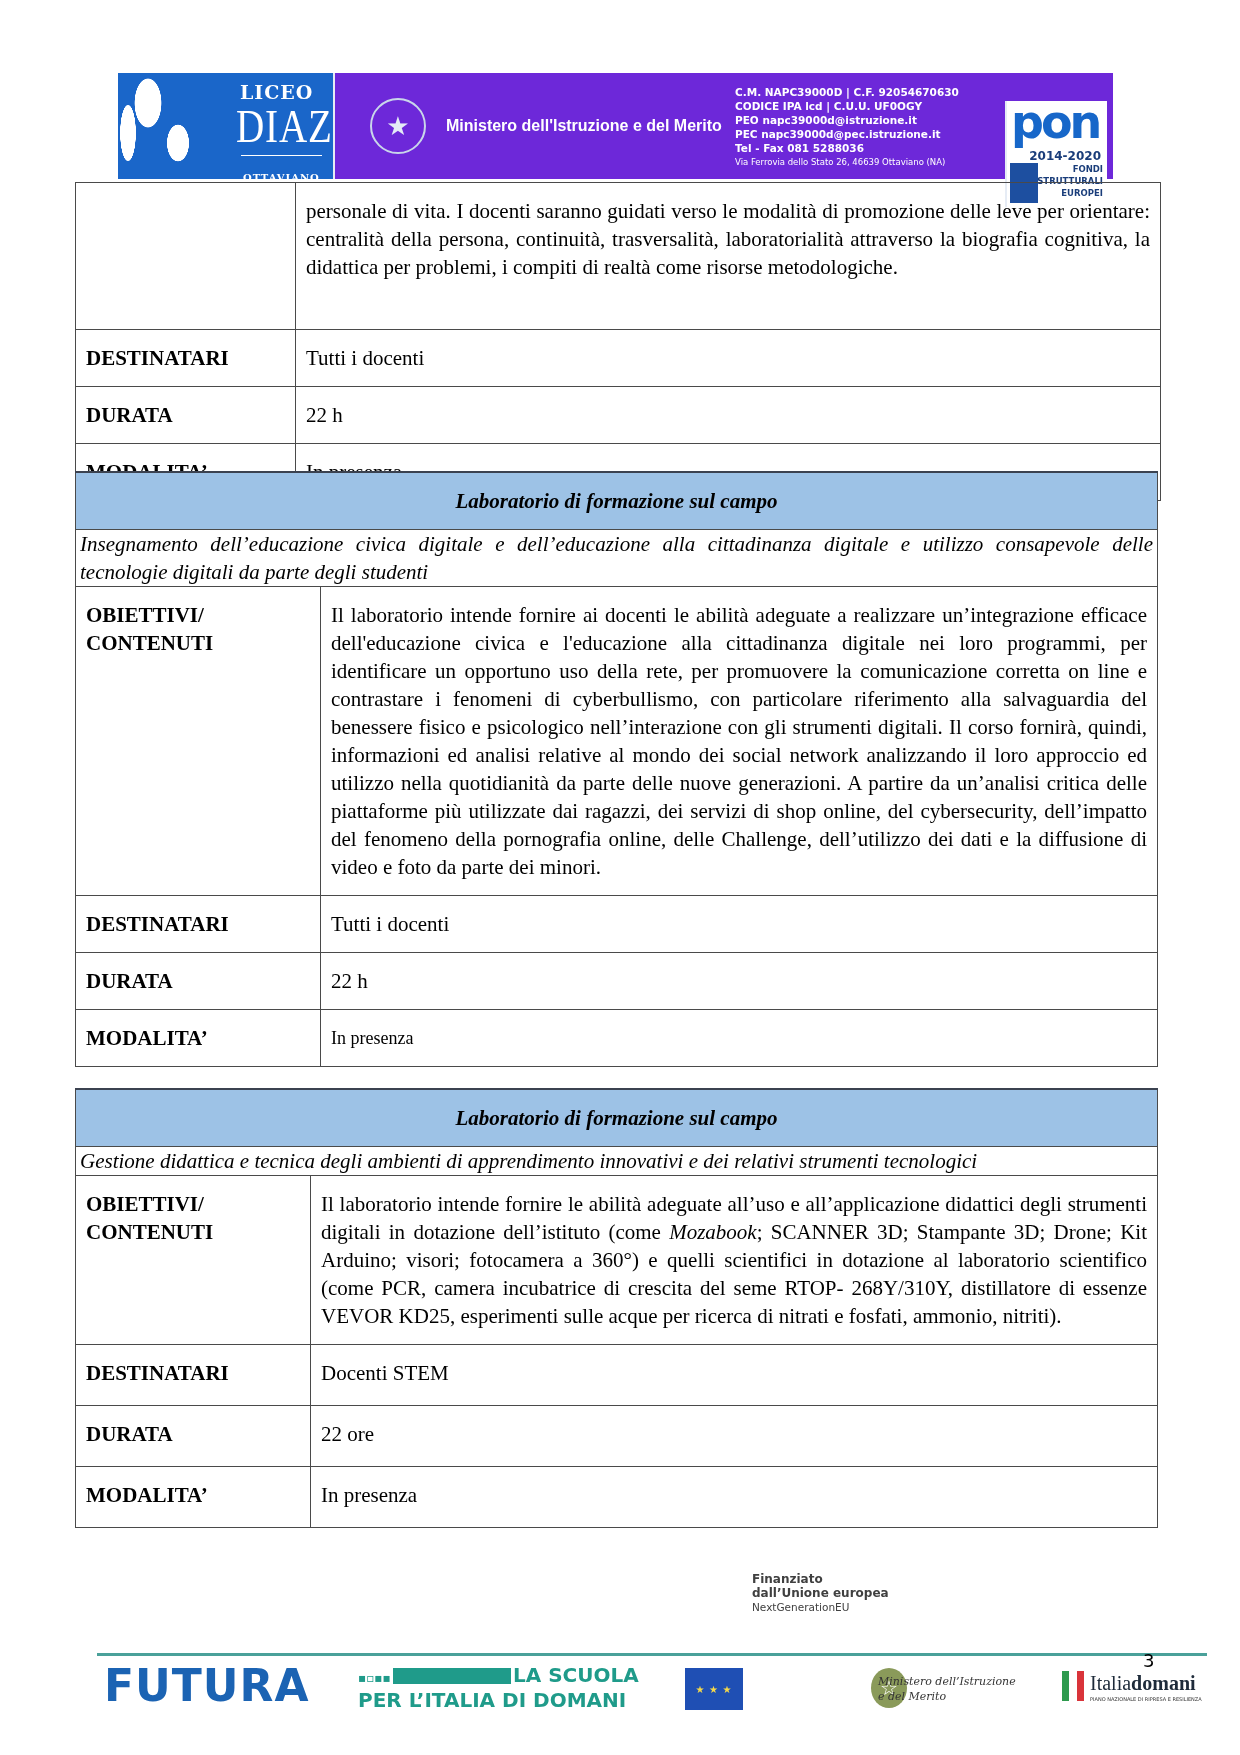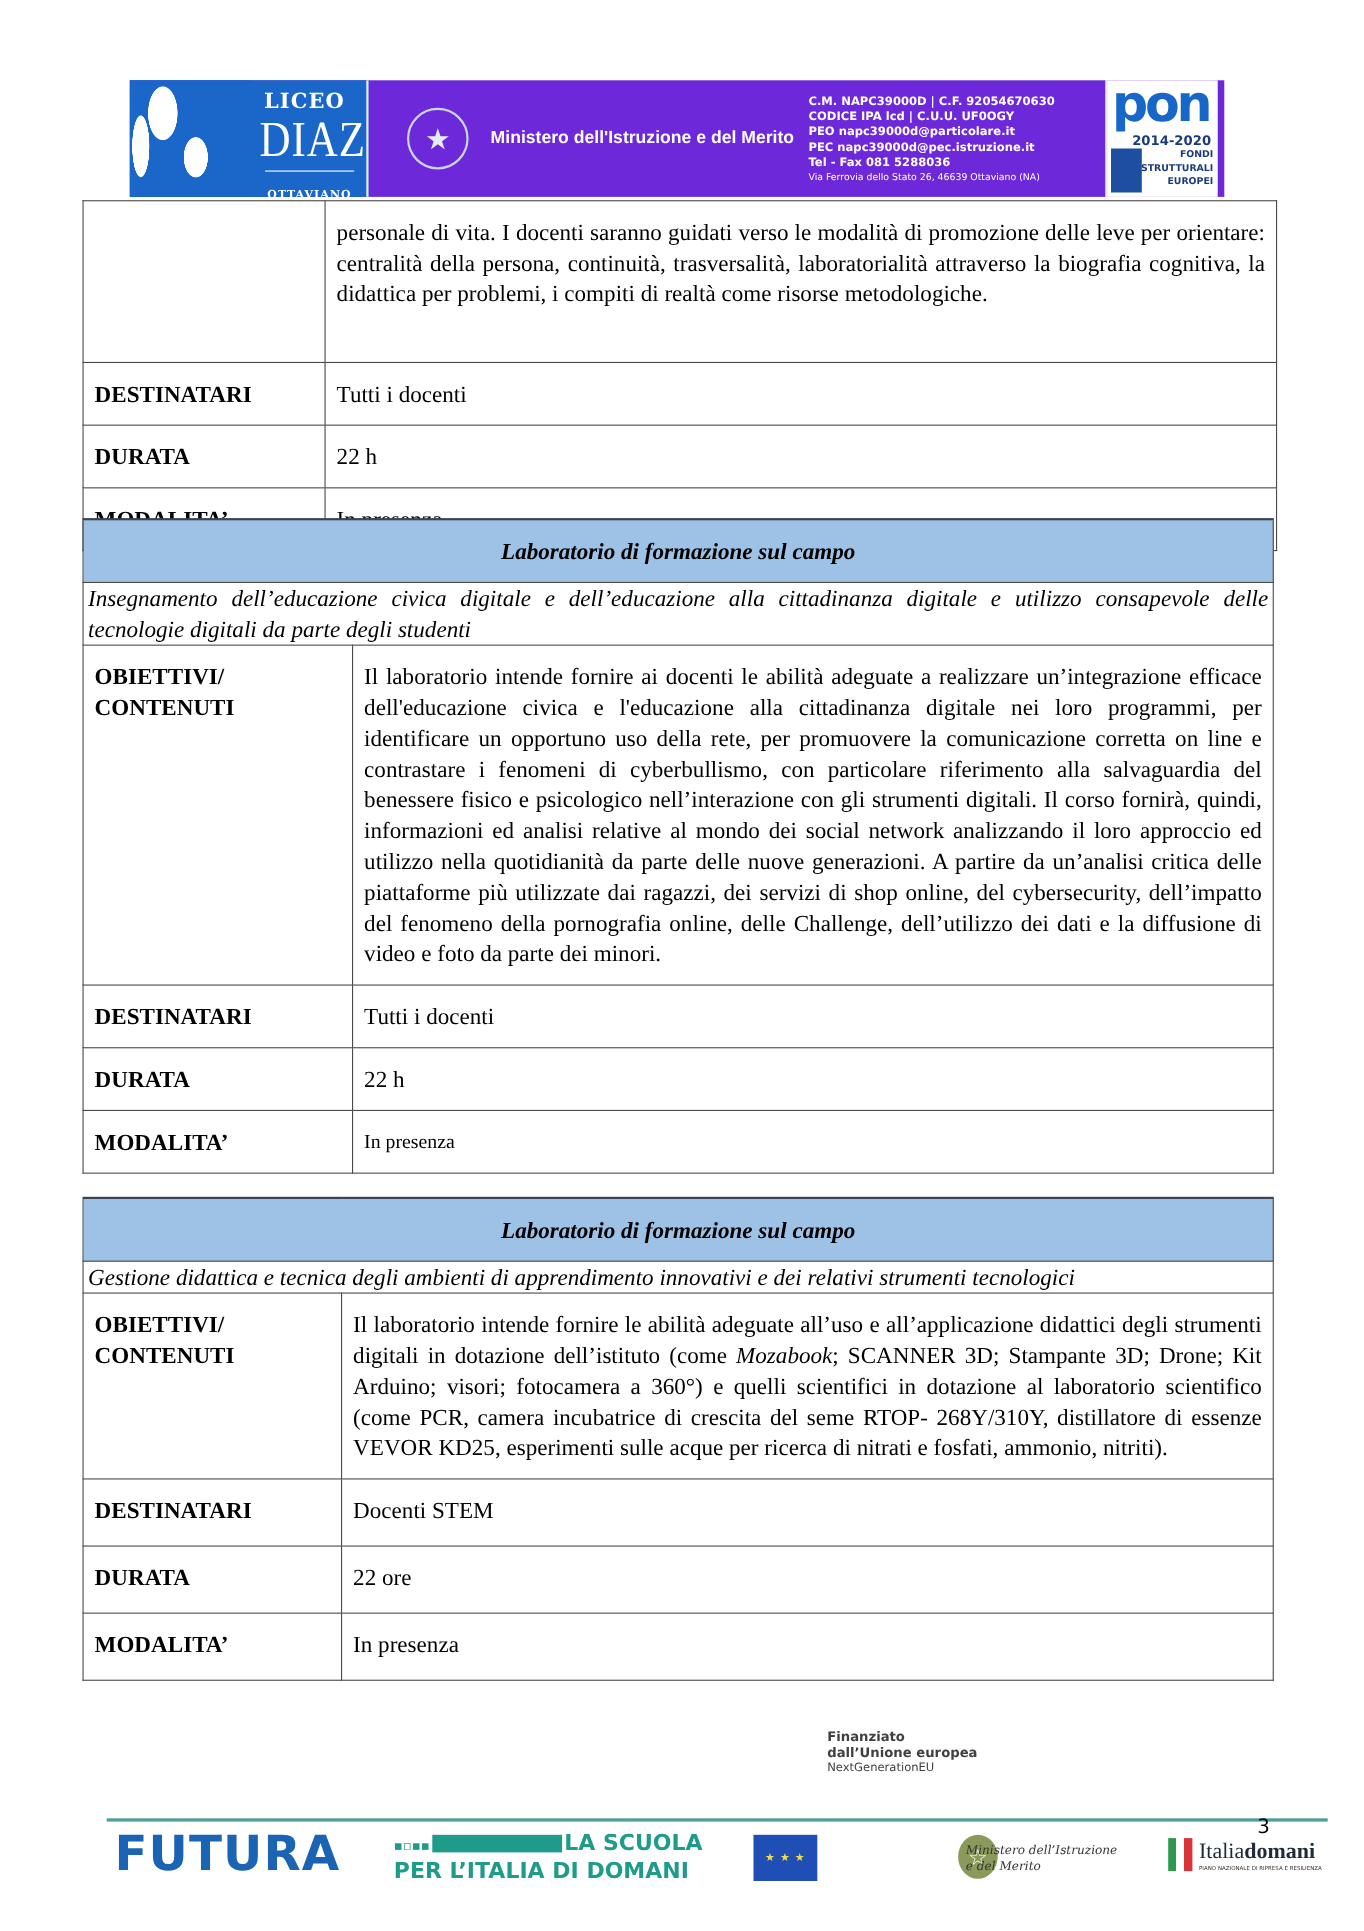--- a/index.html
+++ b/index.html
@@ -14,21 +14,21 @@
         radial-gradient(ellipse 14px 50px at 10px 60px, #ffffff 55%, transparent 57%),
         #1a66c9; }
     .banner .school .liceo { position: absolute; left: 122px; top: 8px; color: #fff; font-family: "DejaVu Serif", serif; font-weight: bold; font-size: 19px; letter-spacing: 1px; }
     .banner .school .diaz { position: absolute; left: 118px; top: 27px; color: #fff; font-family: "Liberation Serif", serif; font-size: 46px; letter-spacing: 1px; transform: scaleX(0.85); transform-origin: left; }
     .banner .school .ottaviano { position: absolute; left: 123px; top: 82px; color: #fff; font-family: "DejaVu Serif", serif; font-size: 10px; font-weight: bold; letter-spacing: 1px; border-top: 1px solid #fff; border-bottom: 1px solid #fff; padding: 16px 2px; }
     .banner .ministry { flex: 1; display: flex; align-items: center; position: relative; }
     .banner .emblem { width: 52px; height: 52px; margin-left: 35px; border-radius: 50%; border: 2px solid #c9d6ea; position: relative; display: flex; align-items: center; justify-content: center; color: #e4ebf6; font-size: 26px; }
     .banner .ministry-name { color: #fff; font-family: "Liberation Sans", sans-serif; font-weight: bold; font-size: 16px; margin-left: 20px; }
     .banner .contacts { position: absolute; left: 400px; top: 12px; color: #fff; font-family: "DejaVu Sans", sans-serif; font-weight: bold; font-size: 10.5px; line-height: 14px; }
     .banner .contacts .addr { font-weight: normal; font-size: 8.5px; }
-    .banner .pon { width: 100px; height: 100%; background: #ffffff; position: relative; margin-right: 6px; border-left: 2px solid #e6ecf5; }
+    .banner .pon { width: 100px; height: 100%; background: #ffffff; position: relative; margin-right: 6px; border-left: 2px solid #e6ecf5; margin-top: 28px; }
     .banner .pon .pon-word { position: absolute; left: 4px; top: -6px; font-family: "DejaVu Sans", sans-serif; font-weight: bold; font-size: 46px; color: #1767c9; letter-spacing: -3px; }
     .banner .pon .pon-years { position: absolute; right: 6px; top: 48px; font-family: "DejaVu Sans", sans-serif; font-weight: bold; font-size: 12px; color: #1a3d7a; }
     .banner .pon .pon-flag { position: absolute; left: 3px; top: 62px; width: 28px; height: 40px; background: #1d4fa0; }
     .banner .pon .pon-fondi { position: absolute; right: 4px; top: 62px; text-align: right; font-family: "DejaVu Sans", sans-serif; font-size: 8.5px; line-height: 12px; color: #1a3d7a; font-weight: bold; }
 
     
     table.doc { position: absolute; border-collapse: collapse; font-family: "Liberation Serif", serif; font-size: 21px; line-height: 28px; }
     table.doc td { border: 1px solid #4a4a4a; vertical-align: top; padding: 14px 10px; }
     table.doc td.label { font-weight: bold; padding-left: 10px; }
     table.doc td.just { text-align: justify; }
@@ -66,21 +66,21 @@
     <div class="liceo">LICEO</div>
     <div class="diaz">DIAZ</div>
     <div class="ottaviano">OTTAVIANO</div>
   </div>
   <div class="ministry">
     <div class="emblem">★</div>
     <div class="ministry-name">Ministero dell'Istruzione e del Merito</div>
     <div class="contacts">
       <div>C.M. NAPC39000D | C.F. 92054670630</div>
       <div>CODICE IPA lcd  | C.U.U. UF0OGY</div>
-      <div>PEO napc39000d@particolare.it</div>
+      <div>PEO napc39000d@istruzione.it</div>
       <div>PEC napc39000d@pec.istruzione.it</div>
       <div>Tel - Fax 081 5288036</div>
       <div class="addr">Via Ferrovia dello Stato 26, 46639 Ottaviano (NA)</div>
     </div>
   </div>
   <div class="pon">
     <div class="pon-word">pon</div>
     <div class="pon-years">2014-2020</div>
     <div class="pon-flag"></div>
     <div class="pon-fondi">

